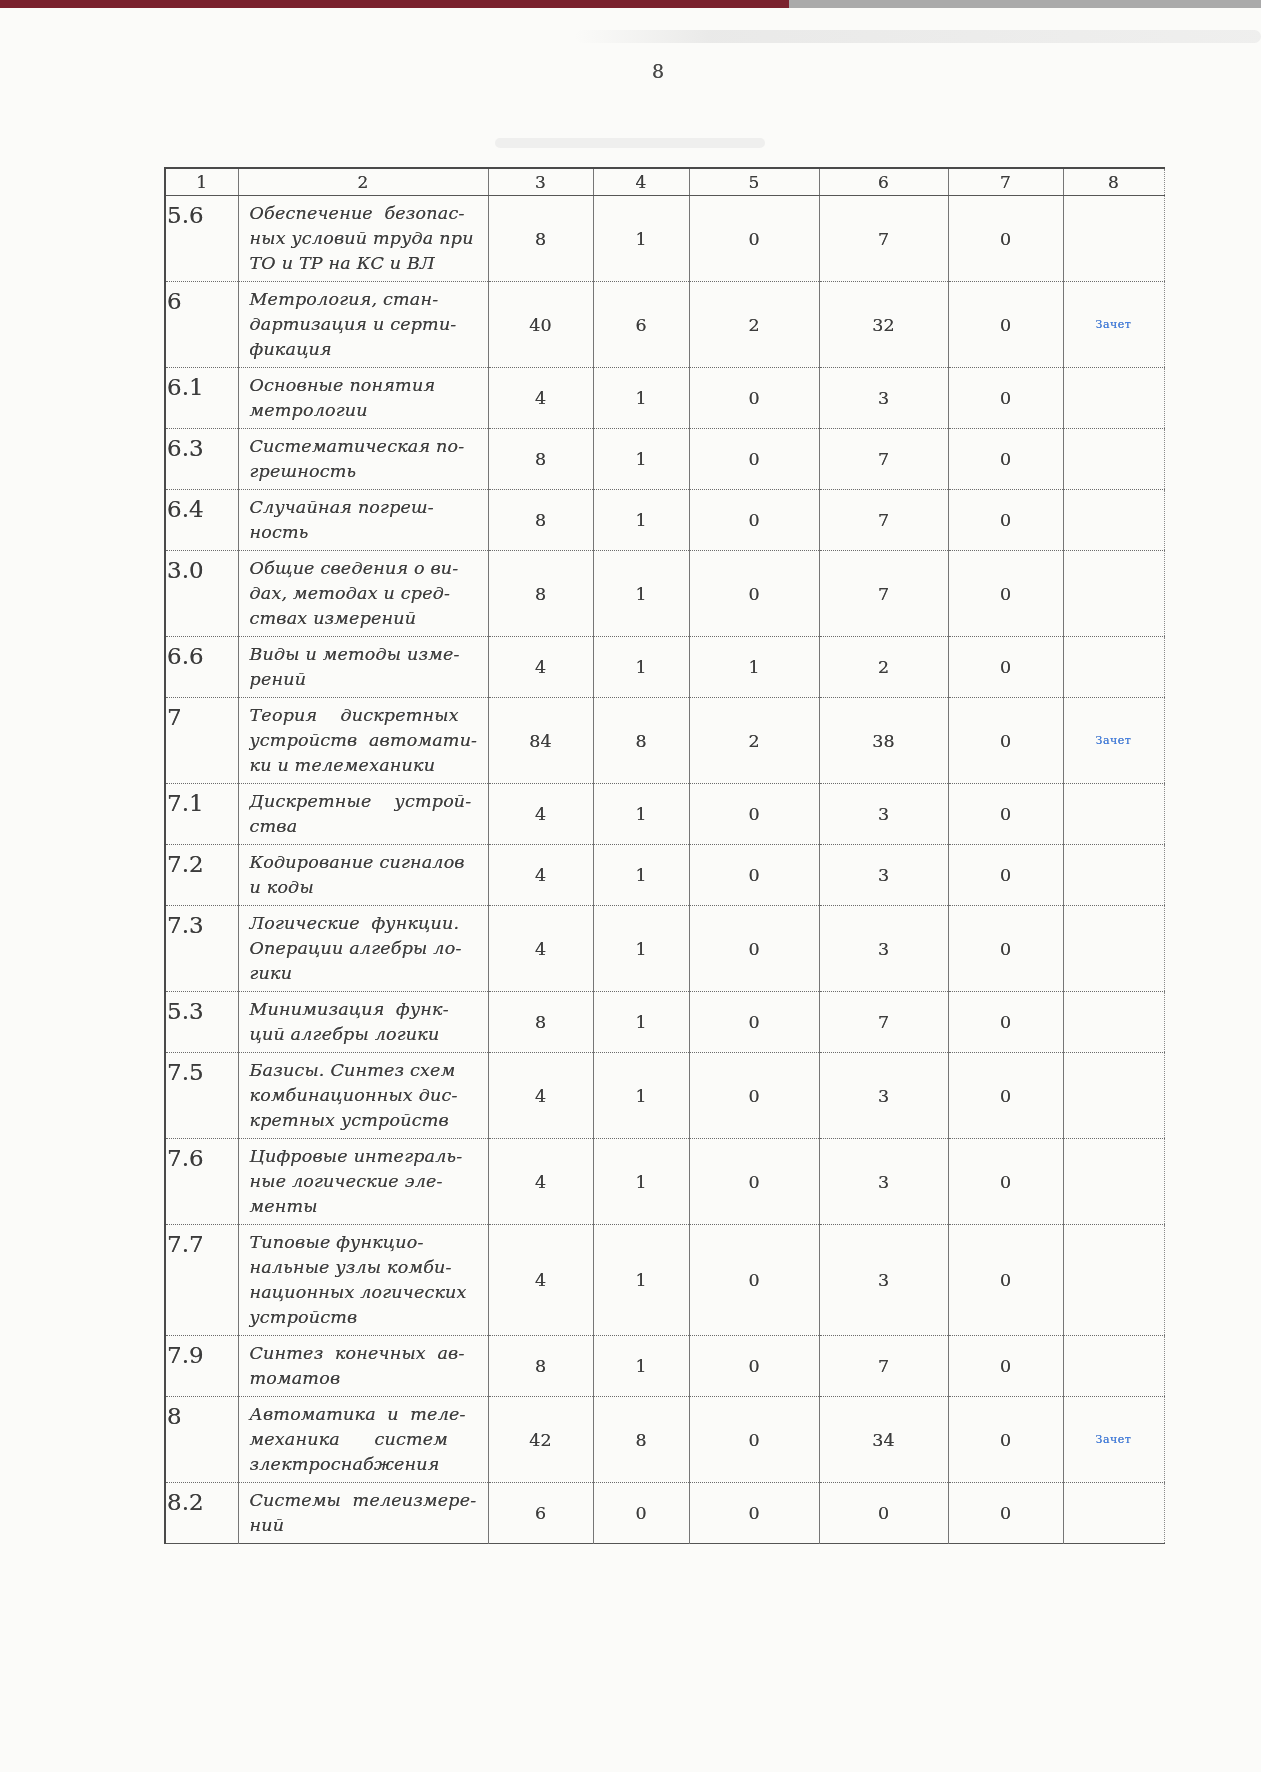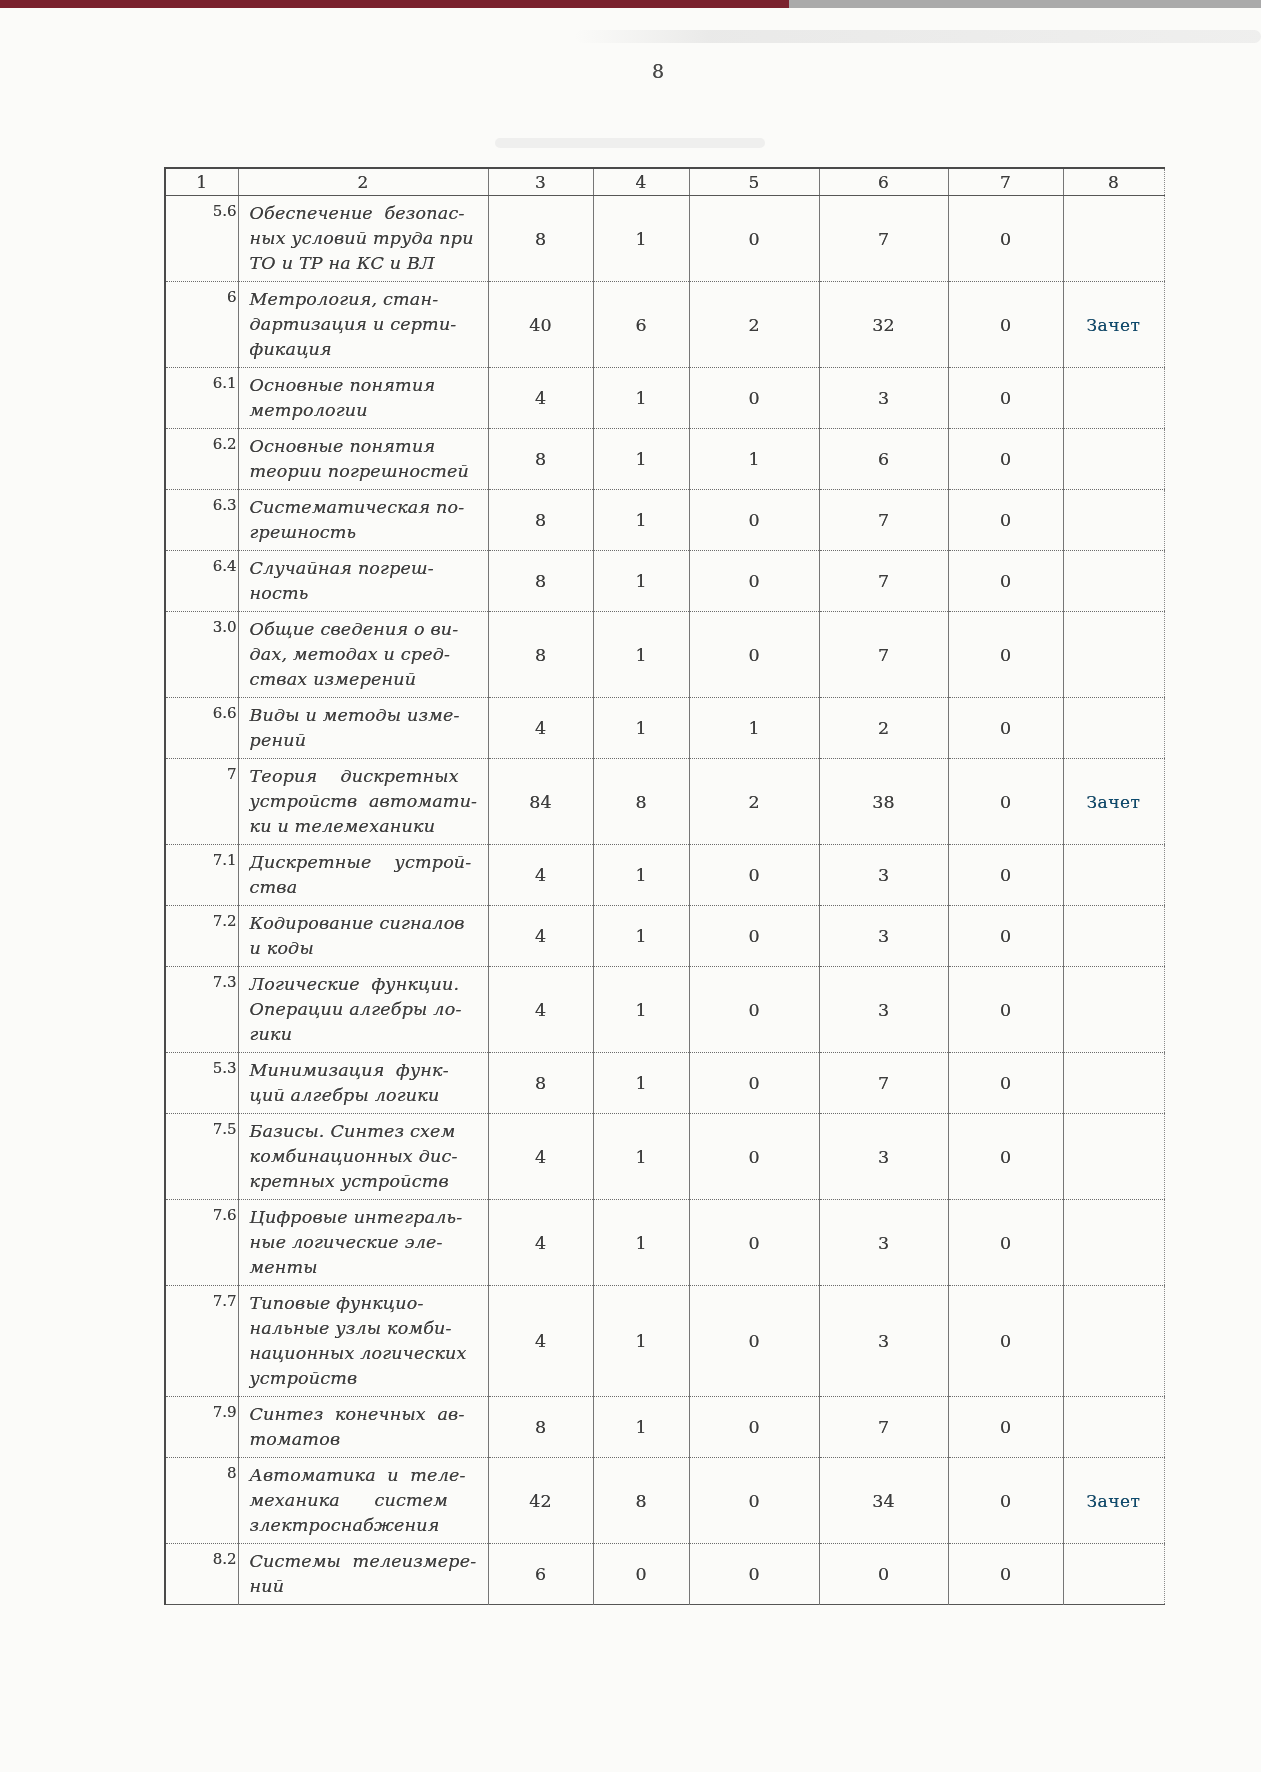--- a/index.html
+++ b/index.html
@@ -40,36 +40,36 @@
     border-left:1px solid #767676;
     border-bottom:1.8px solid #565656;
   }
   table.curr th:first-child{border-left:none;}
   table.curr td{
     border-left:1px solid #767676;
     border-top:1px dotted #6b6b6b;
   }
   table.curr td:first-child{border-left:none;}
   td.c-num{
-    text-align:right;vertical-align:top;
-    padding-top:6px;font-size:15px;
+    text-align:left;vertical-align:top;
+    padding-top:6px;font-size:23px;
   }
   td.c-title{
     vertical-align:top;
     padding:5px 6px 5px 11px;
     white-space:pre-wrap;
     line-height:25px;
     letter-spacing:.2px;
     font-style:italic;
   }
   td.c-val{
     text-align:center;vertical-align:middle;
   }
   td.c-pass{
-    text-align:center;vertical-align:middle;font-size:17px;letter-spacing:.5px;color:#0c4a6e;
+    text-align:center;vertical-align:middle;font-size:11px;letter-spacing:.5px;color:#3b82f6;
   }
 </style>
 </head>
 <body>
 
 <div class="page" style="background: rgb(251, 251, 249); color: rgb(60, 60, 60);">
 
   <div class="topbar">
     <div class="seg-red" style="background: rgb(122, 34, 46);"></div>
     <div class="seg-gray" style="background: rgb(170, 170, 170);"></div>
@@ -133,31 +133,20 @@
       <td class="c-title">Основные понятия
 метрологии</td>
       <td class="c-val">4</td>
       <td class="c-val">1</td>
       <td class="c-val">0</td>
       <td class="c-val">3</td>
       <td class="c-val">0</td>
       <td class="c-pass"></td>
     </tr>
         <tr>
-      <td class="c-num">6.2</td>
-      <td class="c-title">Основные понятия
-теории погрешностей</td>
-      <td class="c-val">8</td>
-      <td class="c-val">1</td>
-      <td class="c-val">1</td>
-      <td class="c-val">6</td>
-      <td class="c-val">0</td>
-      <td class="c-pass"></td>
-    </tr>
-        <tr>
       <td class="c-num">6.3</td>
       <td class="c-title">Систематическая по-
 грешность</td>
       <td class="c-val">8</td>
       <td class="c-val">1</td>
       <td class="c-val">0</td>
       <td class="c-val">7</td>
       <td class="c-val">0</td>
       <td class="c-pass"></td>
     </tr>

